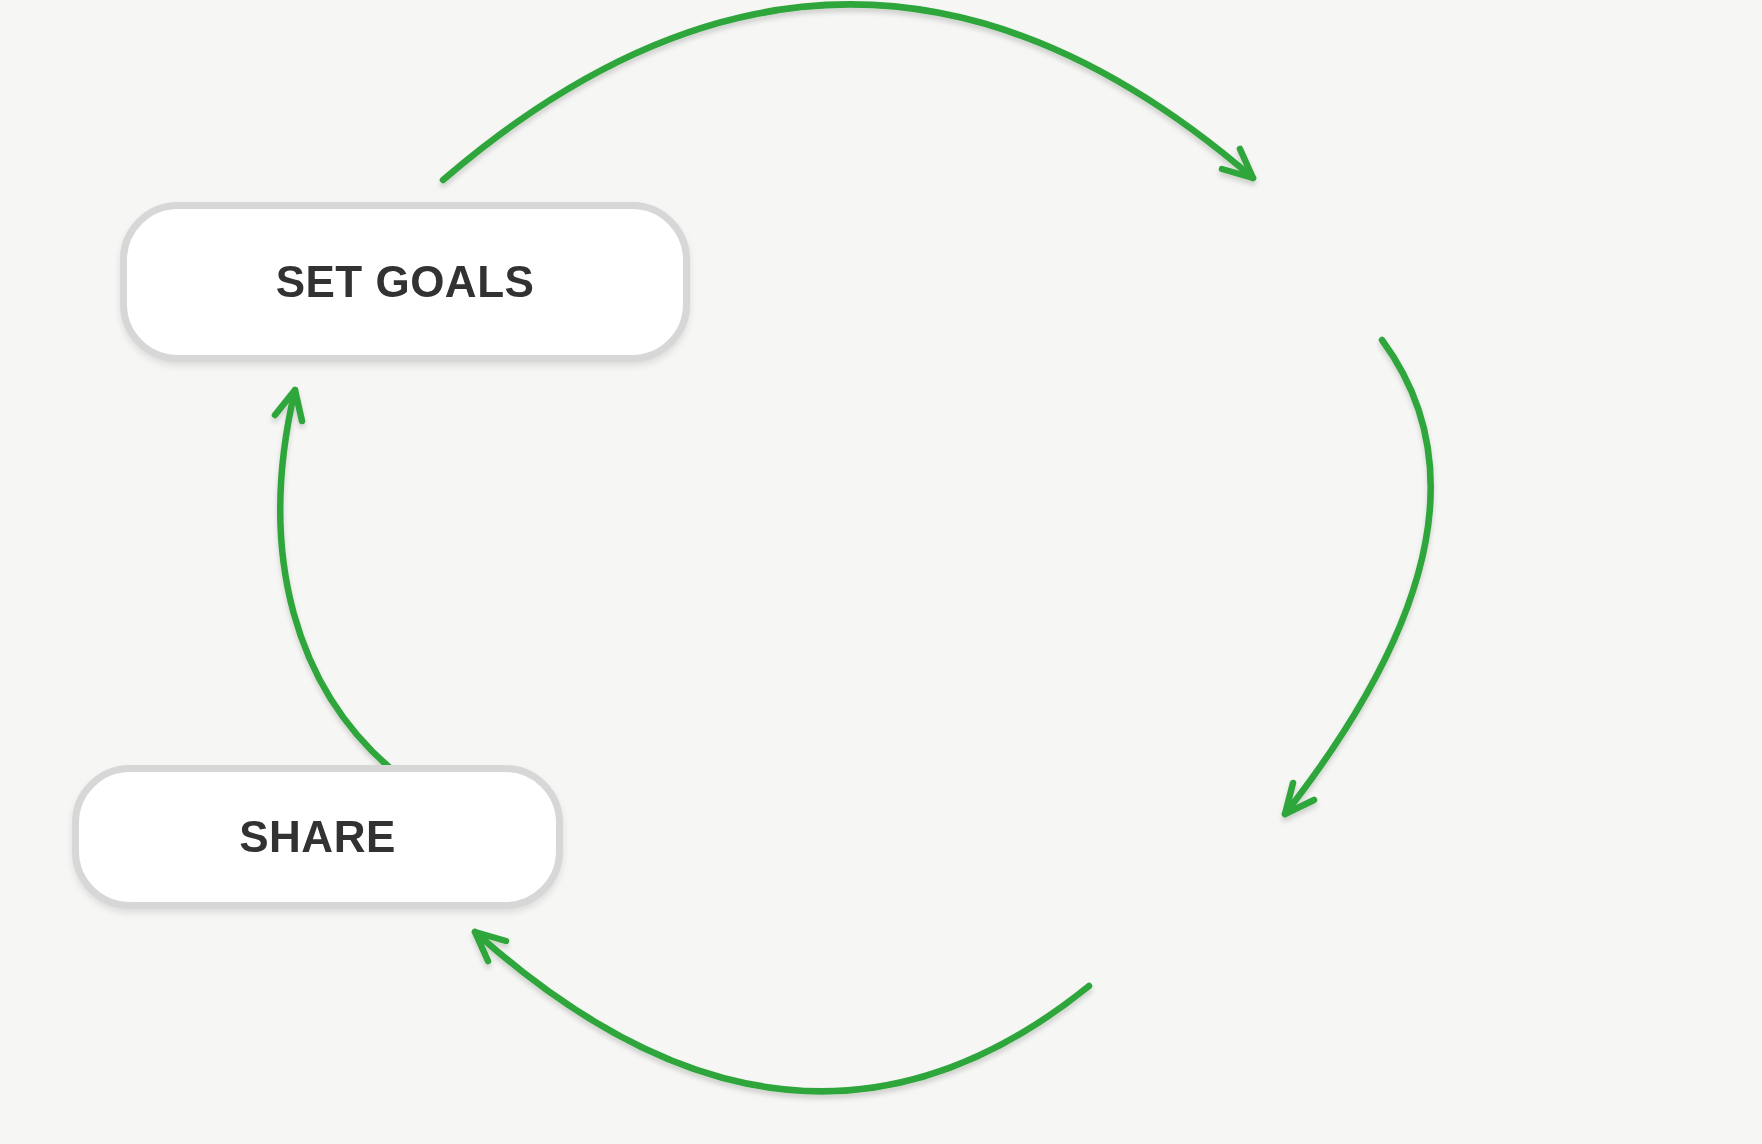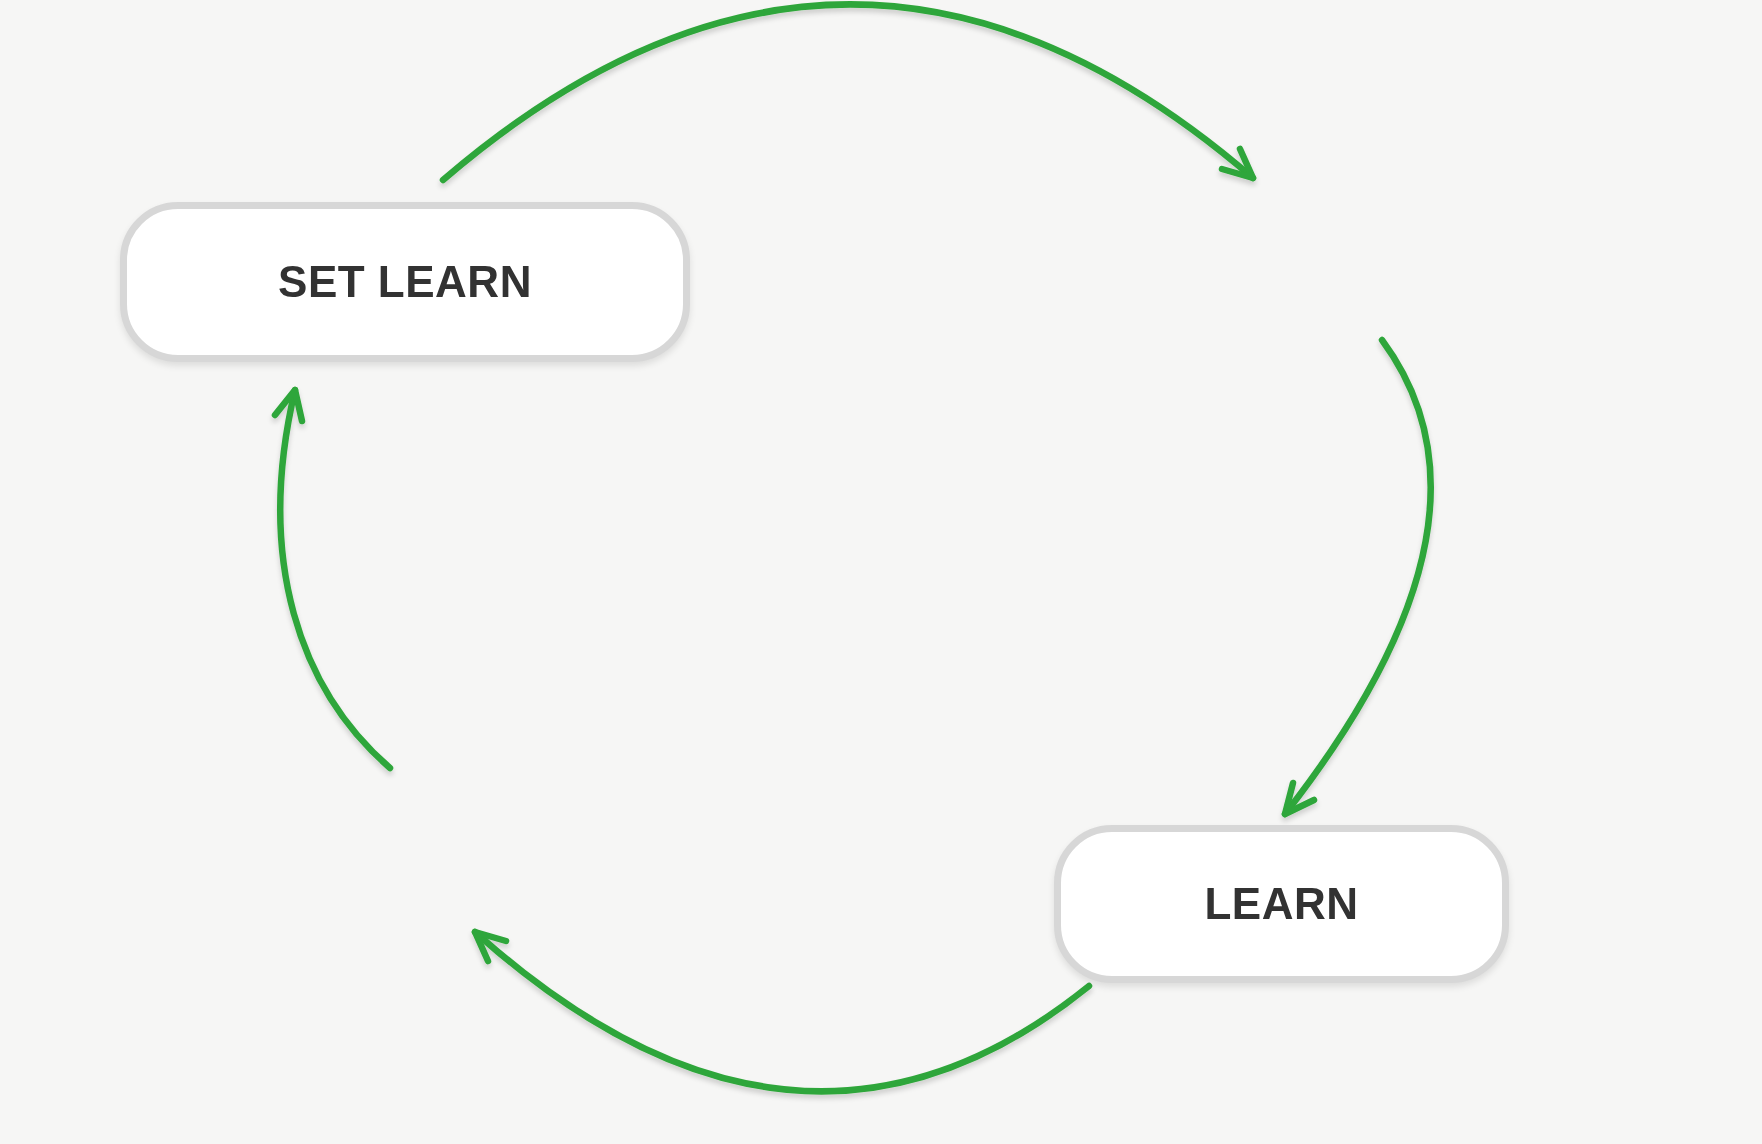--- a/index.html
+++ b/index.html
@@ -71,22 +71,22 @@
 
       <path class="edge" d="M 1089 986 Q 798 1221 475 932"></path>
       <path class="edge" d="M 506 941 L 475 932 L 488 961"></path>
 
       <path class="edge" d="M 390 768 C 300 690 255 560 295 390"></path>
       <path class="edge" d="M 302 421 L 295 390 L 275 415"></path>
     </g>
   </svg>
 
   <div class="node node-set-goals">
-    <span class="label">SET LEARN</span>
+    <span class="label">SET GOALS</span>
   </div>
 
 
-  <div class="node node-learn">
-    <span class="label">LEARN</span>
+
+  <div class="node node-share">
+    <span class="label">SHARE</span>
   </div>
-
 
 </div>
 
 </body></html>

